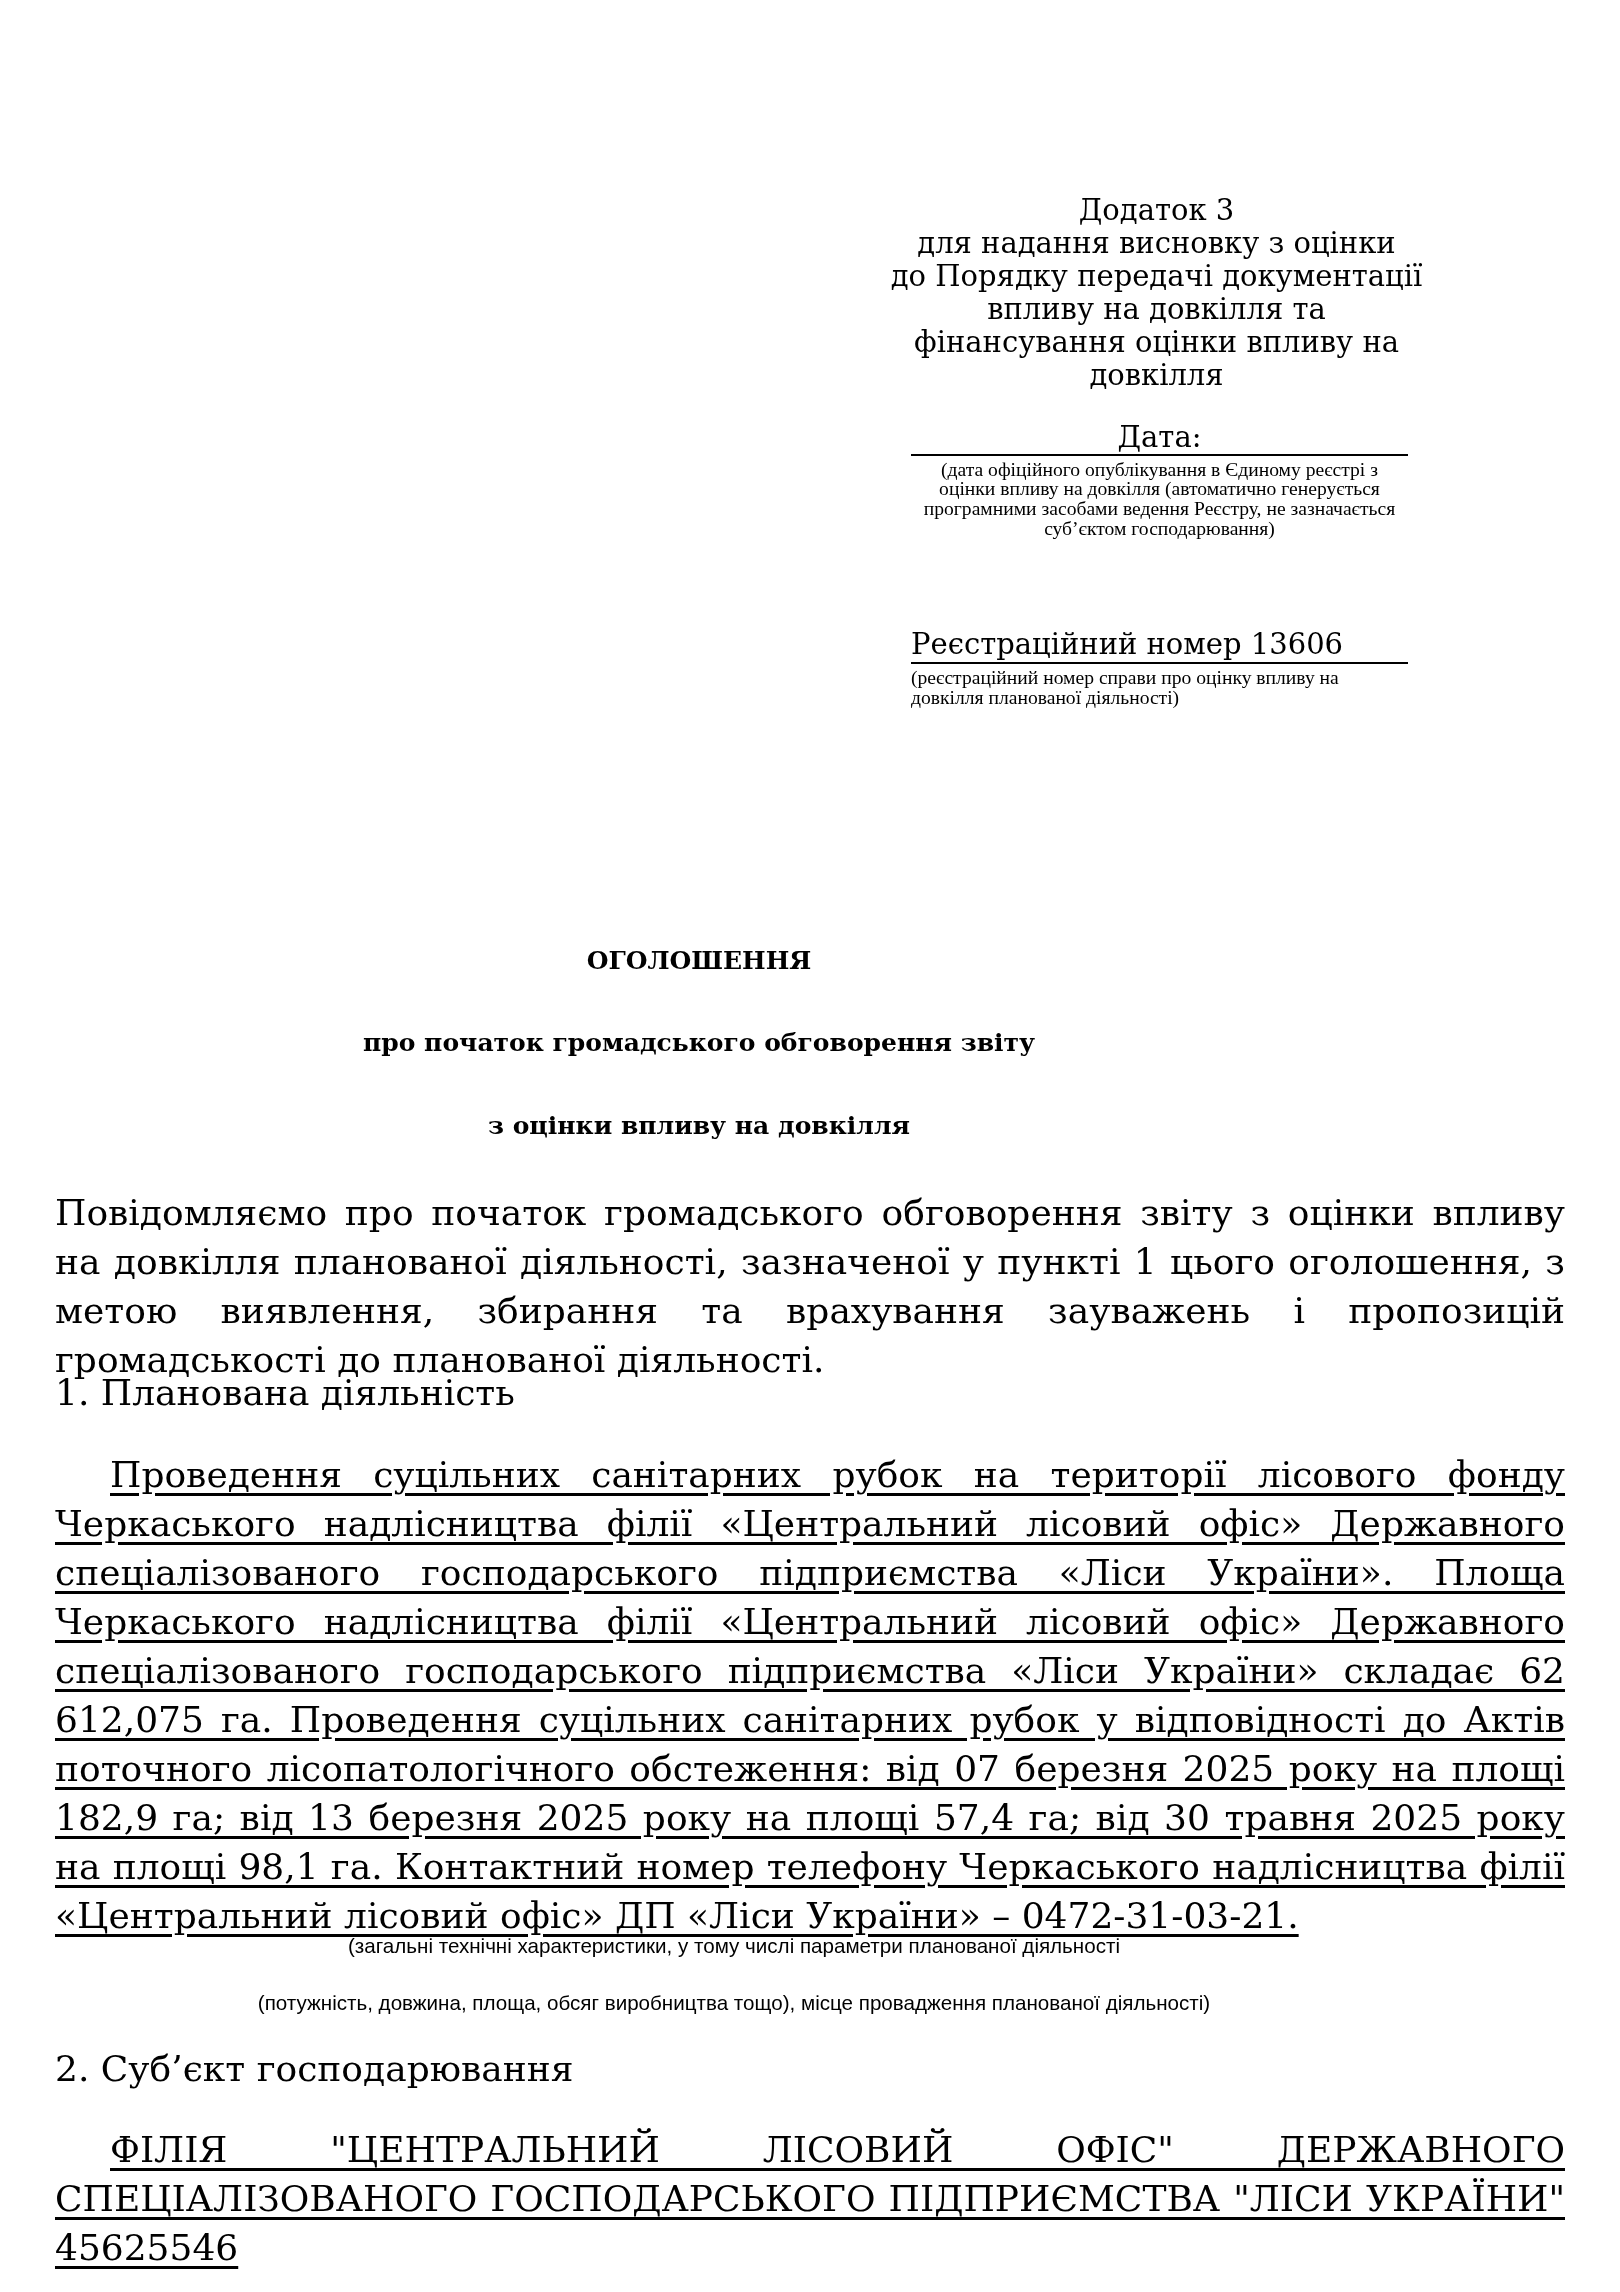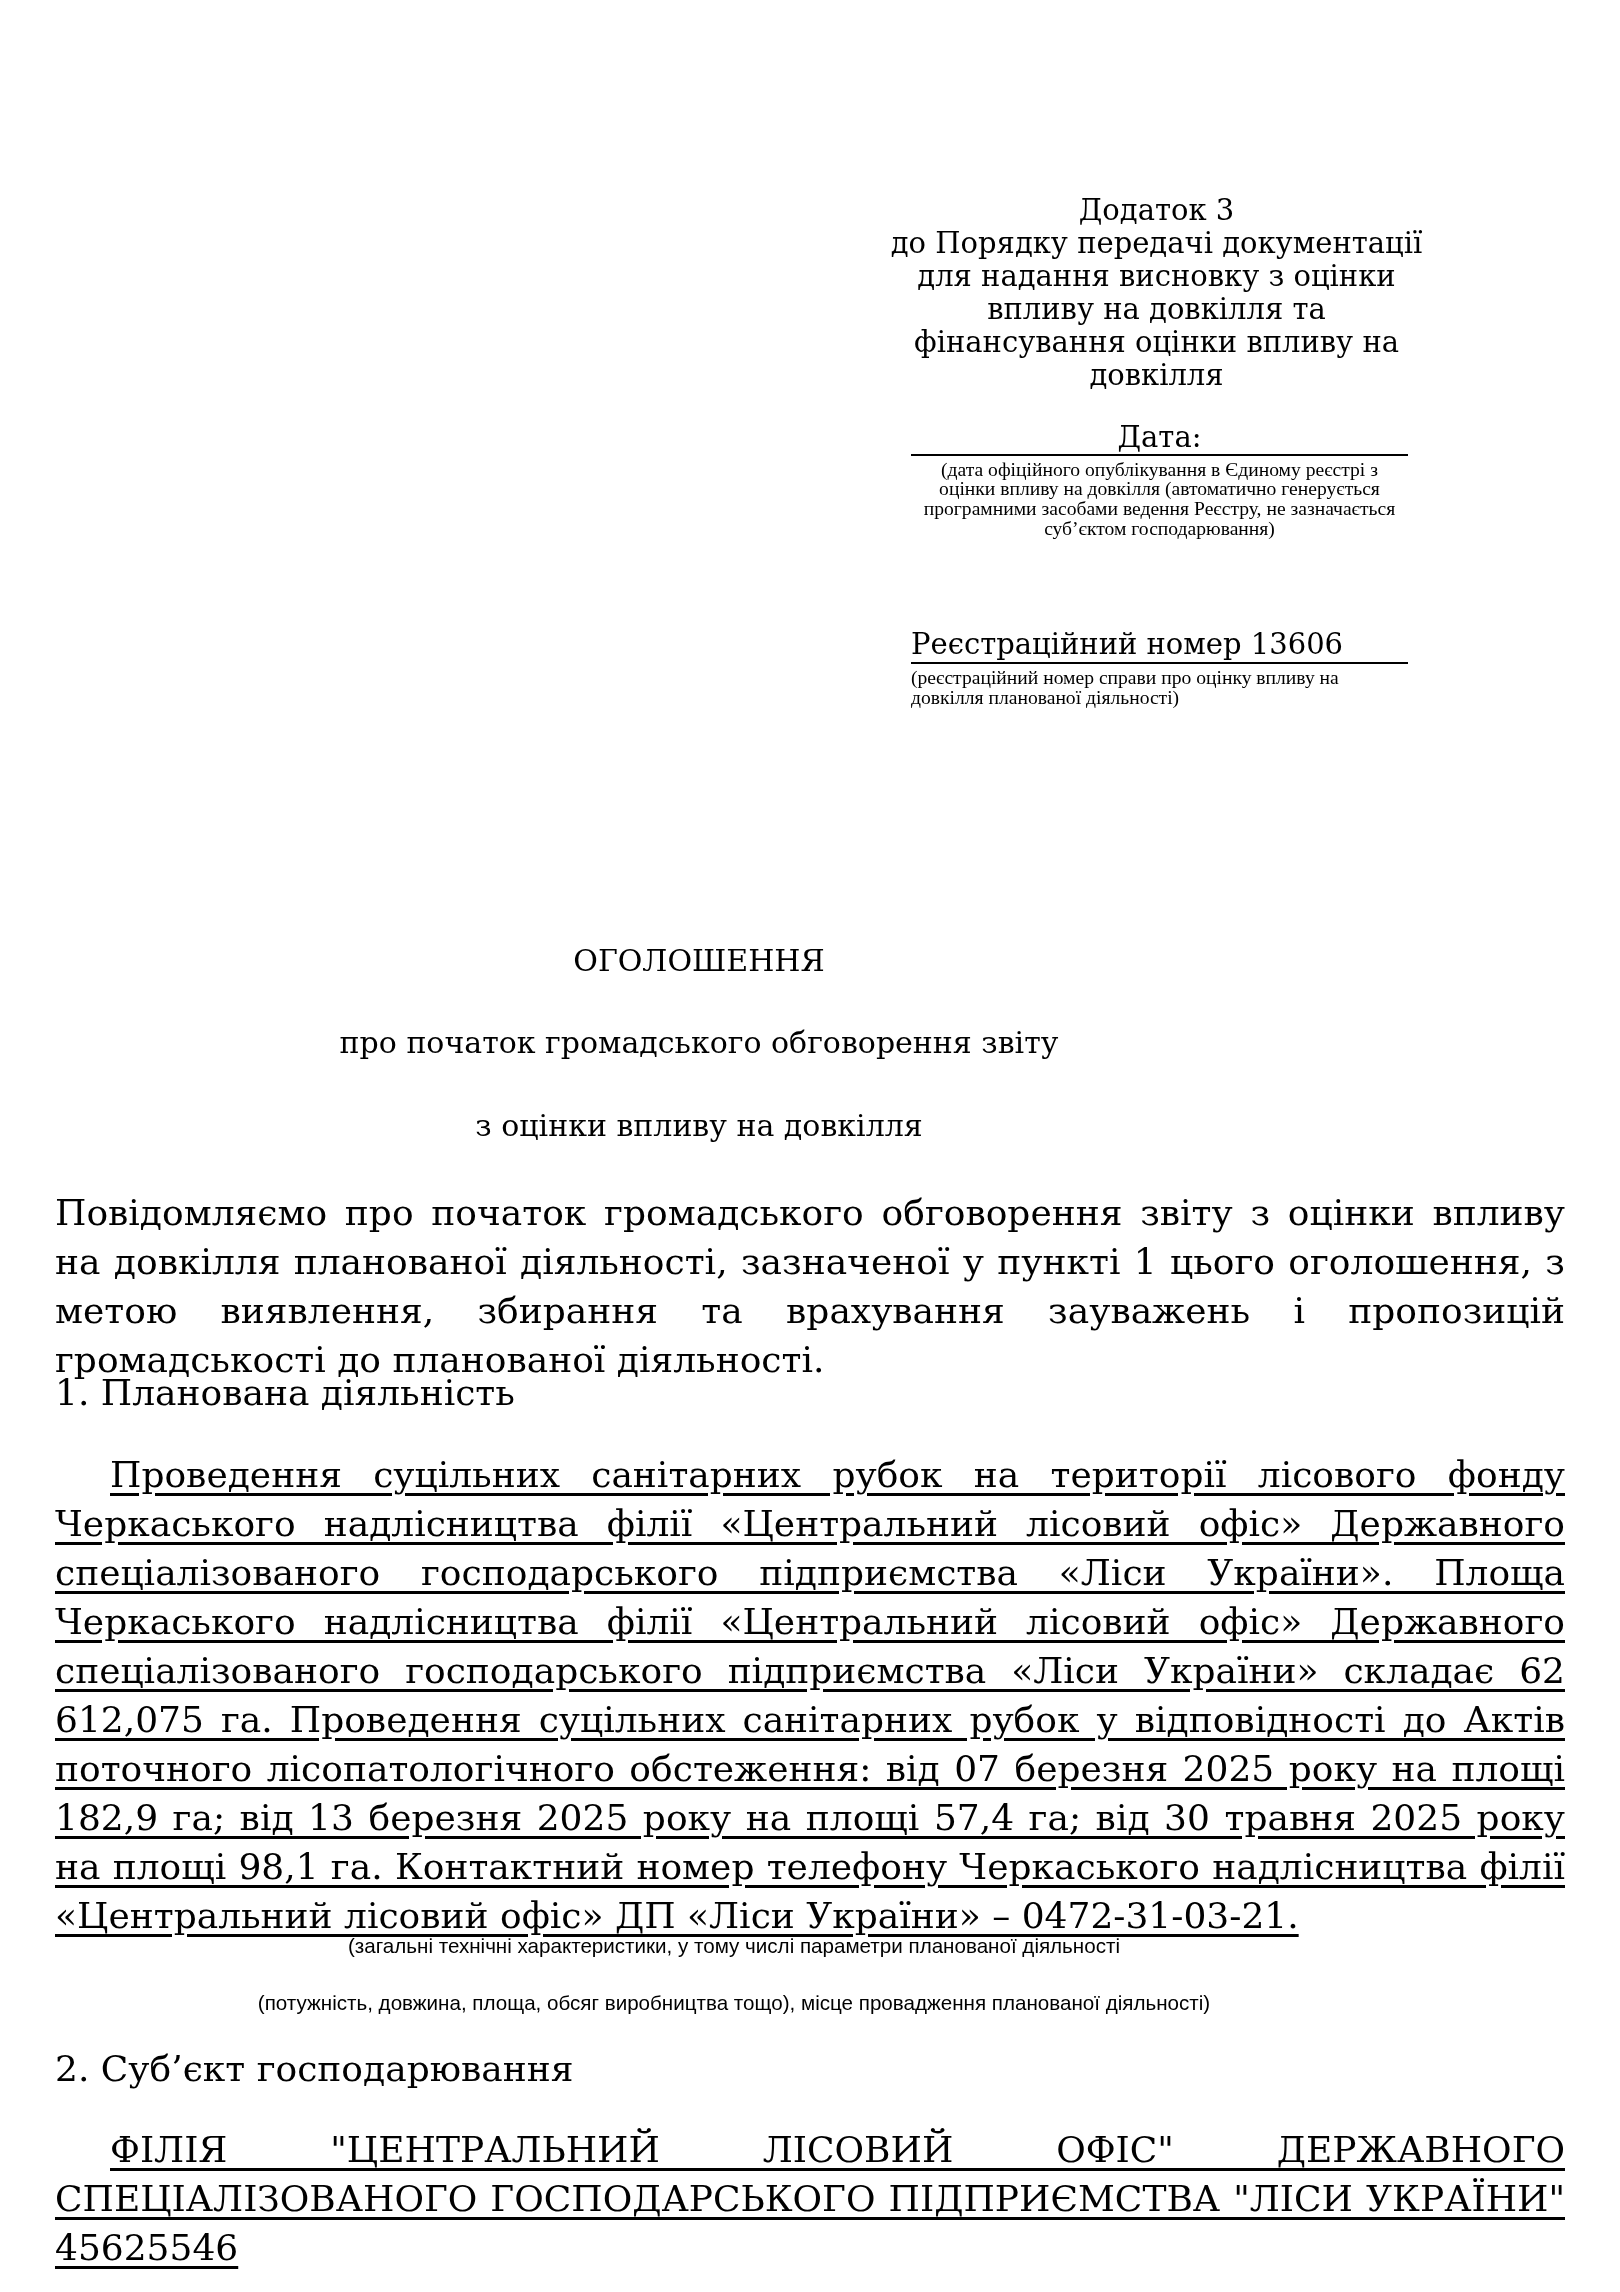--- a/index.html
+++ b/index.html
@@ -64,22 +64,22 @@
       line-height: 20.6px;
       margin-top: 3.9px;
     }
 
     
     .title {
       position: absolute;
       left: 0;
       width: 1398px;
       text-align: center;
-      font-weight: normal;
-      font-size: 30px;
+      font-weight: bold;
+      font-size: 25px;
       line-height: 35px;
     }
     .title-1 { top: 943px; }
     .title-2 { top: 1025px; }
     .title-3 { top: 1108px; }
 
     
     .body-text {
       position: absolute;
       left: 55px;
@@ -123,22 +123,22 @@
       text-underline-offset: 5.9px;
     }
   </style>
 </head>
 <body>
 
 <div class="page">
 
   <div class="annex">
     <span class="annex-line">Додаток 3</span>
+    <span class="annex-line">для надання висновку з оцінки</span>
     <span class="annex-line">до Порядку передачі документації</span>
-    <span class="annex-line">для надання висновку з оцінки</span>
     <span class="annex-line">впливу на довкілля та</span>
     <span class="annex-line">фінансування оцінки впливу на</span>
     <span class="annex-line">довкілля</span>
   </div>
 
   <div class="date-block">
     <div class="date-label">Дата:</div>
     <div class="date-note">(дата офіційного опублікування в Єдиному реєстрі з оцінки впливу на довкілля (автоматично генерується програмними засобами ведення Реєстру, не зазначається суб’єктом господарювання)</div>
   </div>
 

